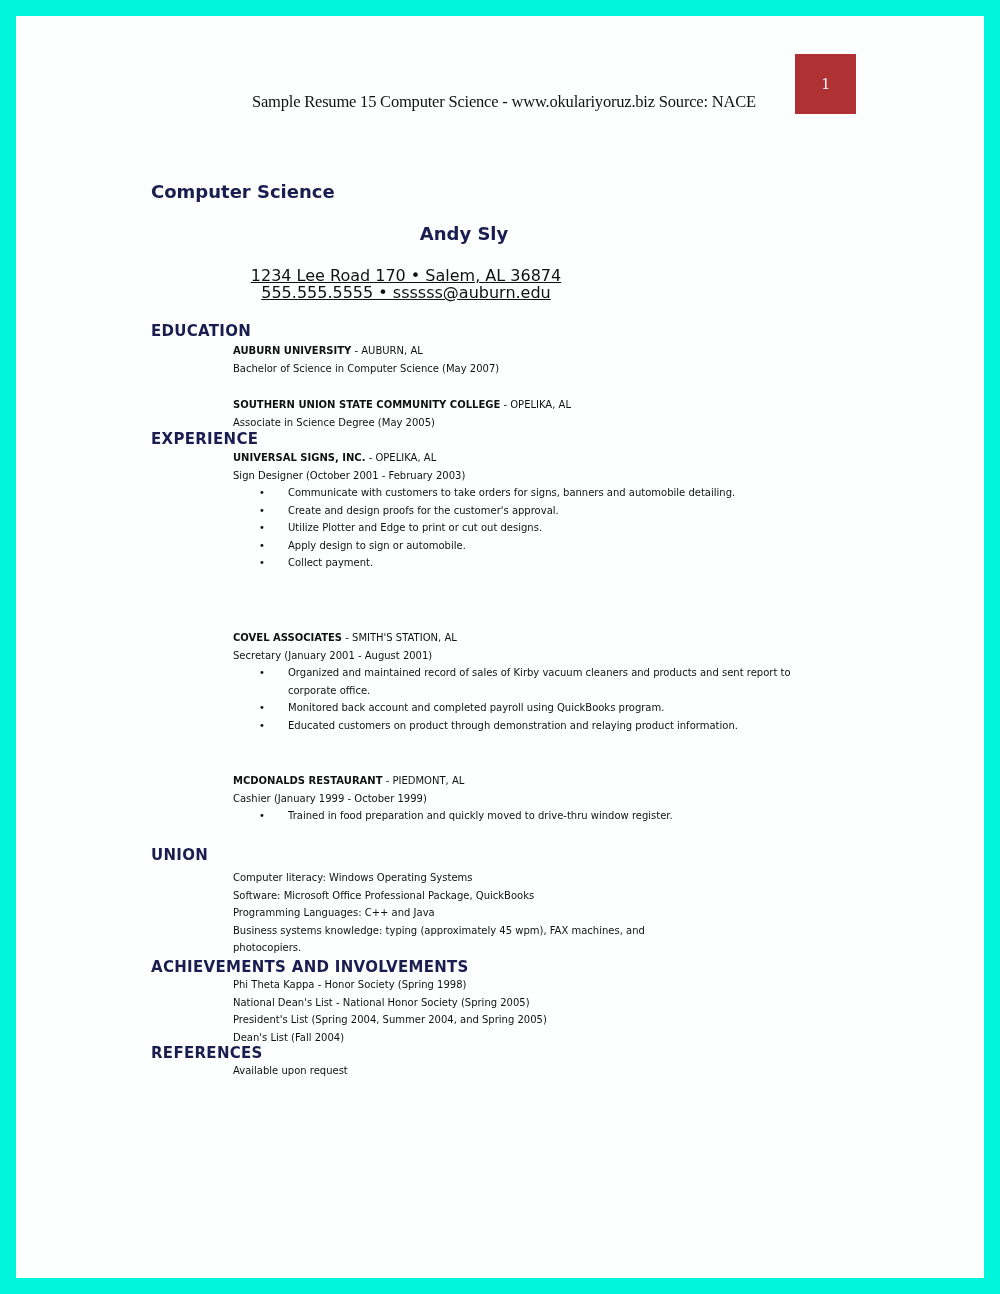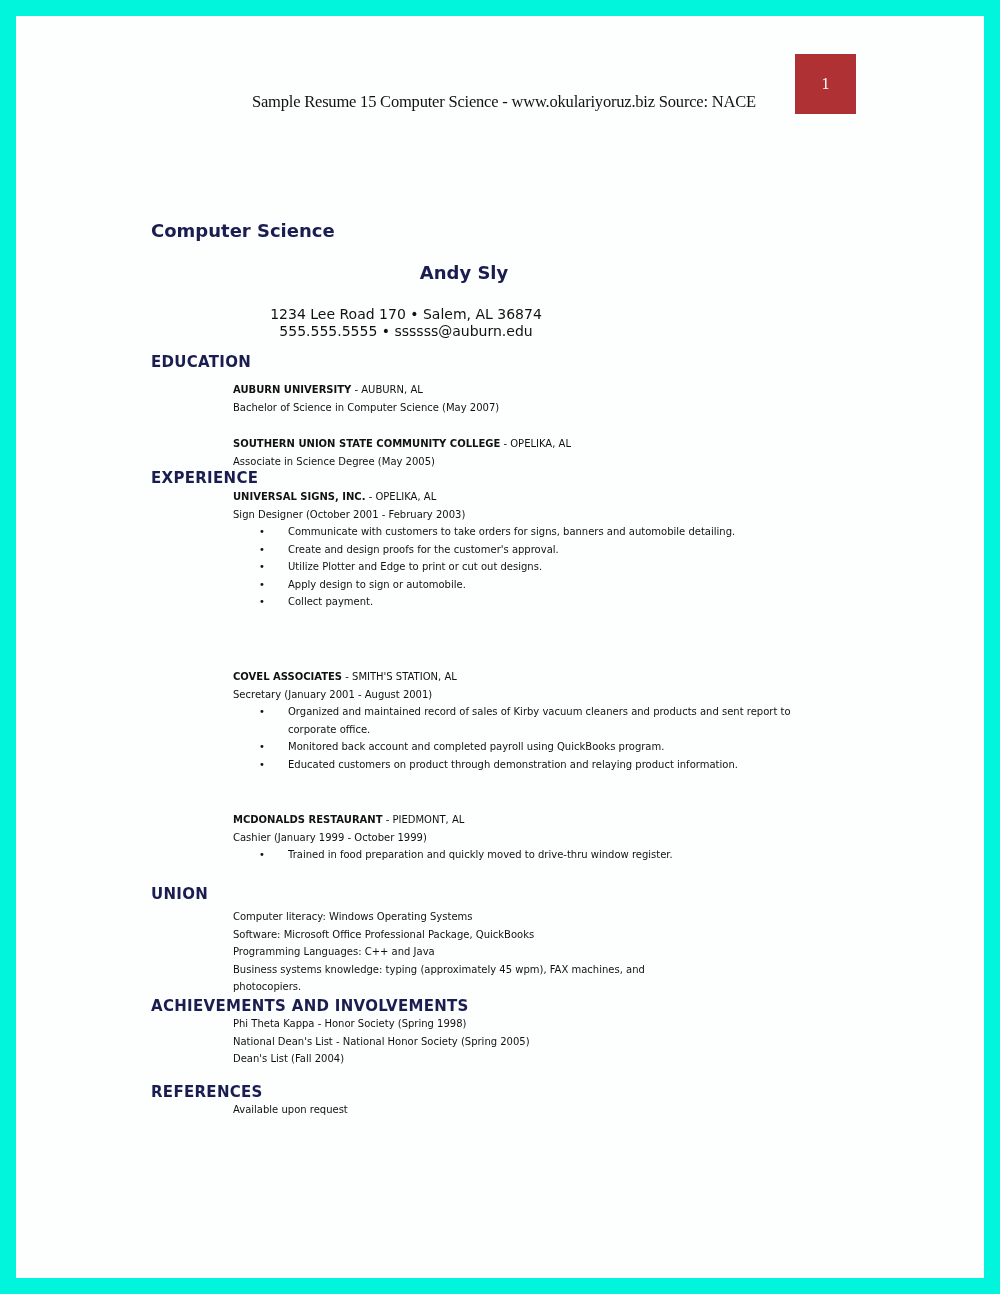--- a/index.html
+++ b/index.html
@@ -23,32 +23,32 @@
   }
   .page-num {
     position: absolute; left: 779px; top: 38px;
     width: 61px; height: 60px;
     background: #b03133;
     color: #fff;
     font-family: "Liberation Serif", serif;
     font-size: 16px;
     display: flex; align-items: center; justify-content: center;
   }
-  .sans { font-family: "DejaVu Sans", sans-serif; color: #111; margin-top: 39px; }
+  .sans { font-family: "DejaVu Sans", sans-serif; color: #111; }
   .doc-title {
     position: absolute; left: 135px; top: 165px;
     font-size: 18px; font-weight: bold; color: #1a1d4f;
   }
   .name {
     position: absolute; left: 0; width: 896px; top: 207px;
     text-align: center; font-size: 18px; font-weight: bold; color: #1a1d4f;
   }
   .contact {
     position: absolute; left: 0; width: 780px; top: 251px;
-    text-align: center; font-size: 14px; line-height: 17px;
+    text-align: center; font-size: 16px; line-height: 17px; text-decoration: underline;
   }
   .section-h {
     position: absolute; left: 135px;
     font-size: 15px; font-weight: bold; color: #1a1d4f;
     letter-spacing: 0.3px;
   }
   .block {
     position: absolute; left: 217px;
     font-size: 10px; line-height: 17.5px;
     white-space: nowrap;
@@ -66,21 +66,21 @@
   <div class="doc-header">Sample Resume 15 Computer Science - www.okulariyoruz.biz  Source: NACE</div>
   <div class="page-num">1</div>
 
   <div class="sans doc-title">Computer Science</div>
   <div class="sans name">Andy Sly</div>
   <div class="sans contact">
     <div>1234 Lee Road 170 • Salem, AL 36874</div>
     <div>555.555.5555 • ssssss@auburn.edu</div>
   </div>
 
-  <div class="sans section-h" style="top:298px">EDUCATION</div>
+  <div class="sans section-h" style="top:306px">EDUCATION</div>
   <div class="sans block" style="top:326px">
     <div><b>AUBURN UNIVERSITY</b><span> - AUBURN, AL</span></div>
     <div>Bachelor of Science in Computer Science (May 2007)</div>
   </div>
   <div class="sans block" style="top:380px">
     <div><b>SOUTHERN UNION STATE COMMUNITY COLLEGE</b><span> - OPELIKA, AL</span></div>
     <div>Associate in Science Degree (May 2005)</div>
   </div>
 
   <div class="sans section-h" style="top:414px">EXPERIENCE</div>
@@ -121,19 +121,20 @@
     <div>Software: Microsoft Office Professional Package, QuickBooks</div>
     <div>Programming Languages: C++ and Java</div>
     <div>Business systems knowledge: typing (approximately 45 wpm), FAX machines, and</div>
     <div>photocopiers.</div>
   </div>
 
   <div class="sans section-h" style="top:942px">ACHIEVEMENTS AND INVOLVEMENTS</div>
   <div class="sans block" style="top:960px">
     <div>Phi Theta Kappa - Honor Society (Spring 1998)</div>
     <div>National Dean's List - National Honor Society (Spring 2005)</div>
+    <div>President's List (Spring 2004, Summer 2004, and Spring 2005)</div>
     <div>Dean's List (Fall 2004)</div>
   </div>
 
   <div class="sans section-h" style="top:1028px">REFERENCES</div>
   <div class="sans block" style="top:1046px">Available upon request</div>
 
 </div>
 
 </body></html>

